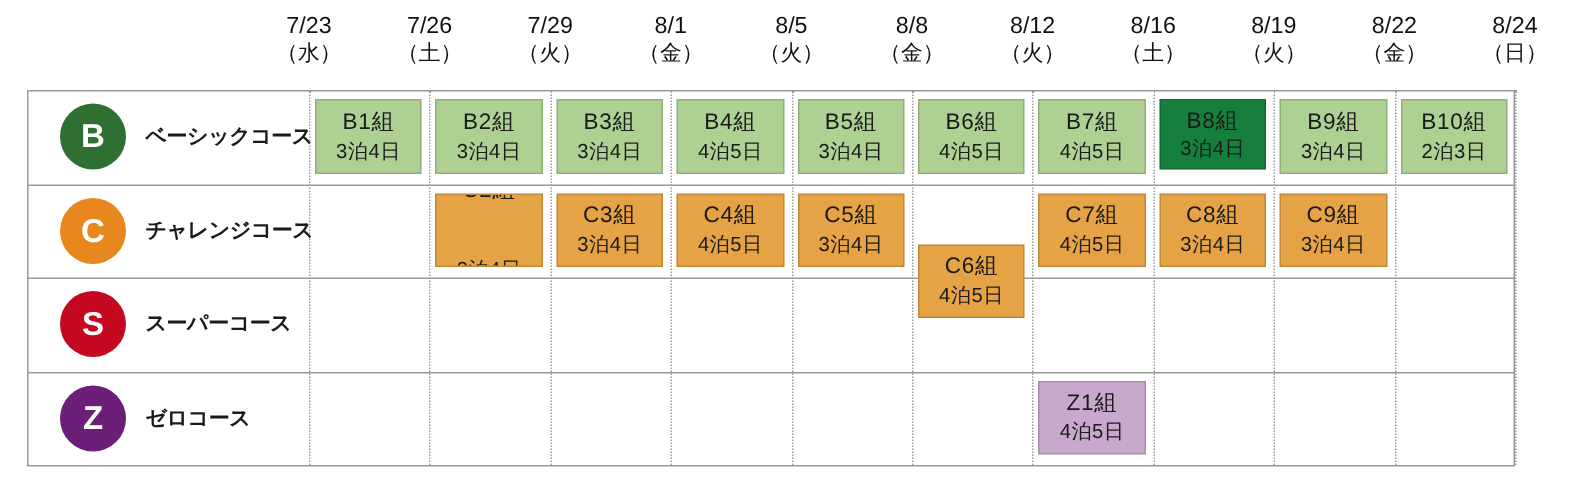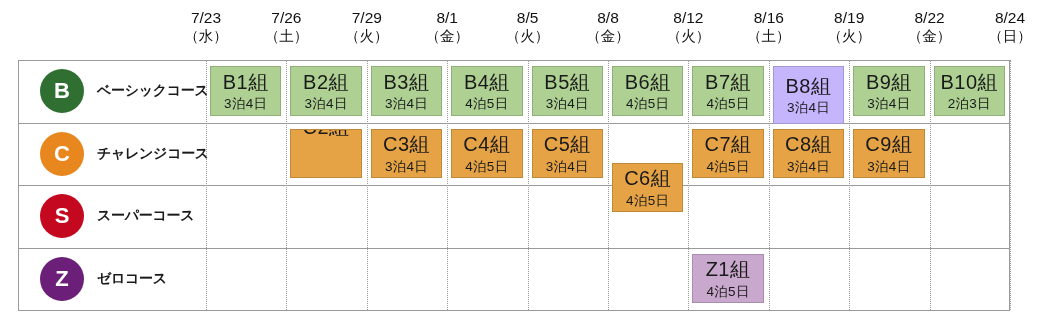--- a/index.html
+++ b/index.html
@@ -91,21 +91,21 @@
     position:absolute;
     border:1px solid rgba(0,0,0,0.16);
     display:flex;
     flex-direction:column;
     align-items:center;
     justify-content:center;
     line-height:1.32;
     overflow:hidden;
   }
   .bar .bt {
-    font-size:20px;
+    font-size:15px;
     letter-spacing:0.5px;
     color:#1a1a1a;
     white-space:nowrap;
   }
   .bar .bs {
     font-size:13.5px;
     letter-spacing:0.3px;
     color:#1a1a1a;
     white-space:nowrap;
   }
@@ -204,21 +204,21 @@
         <div class="bs">3泊4日</div>
       </div>
       <div class="bar" style="background: rgb(174, 208, 147); left: 594px; width: 71.4px; top: 6px; height: 49.5px;">
         <div class="bt">B6組</div>
         <div class="bs">4泊5日</div>
       </div>
       <div class="bar" style="background: rgb(174, 208, 147); left: 674.4px; width: 71.4px; top: 6px; height: 49.5px;">
         <div class="bt">B7組</div>
         <div class="bs">4泊5日</div>
       </div>
-      <div class="bar" style="background: #c4b5fd; left: 754.8px; width: 71.4px; top: 6px; height: 58px; text-align: center;">
+      <div class="bar" style="background: #15803d; left: 754.8px; width: 71.4px; top: 6px; height: 47px; text-align: center;">
         <div class="bt">B8組</div>
         <div class="bs">3泊4日</div>
       </div>
       <div class="bar" style="background: rgb(174, 208, 147); left: 835.2px; width: 71.4px; top: 6px; height: 49.5px;">
         <div class="bt">B9組</div>
         <div class="bs">3泊4日</div>
       </div>
       <div class="bar" style="background: rgb(174, 208, 147); left: 915.6px; width: 71.4px; top: 6px; height: 49.5px;">
         <div class="bt">B10組</div>
         <div class="bs">2泊3日</div>

